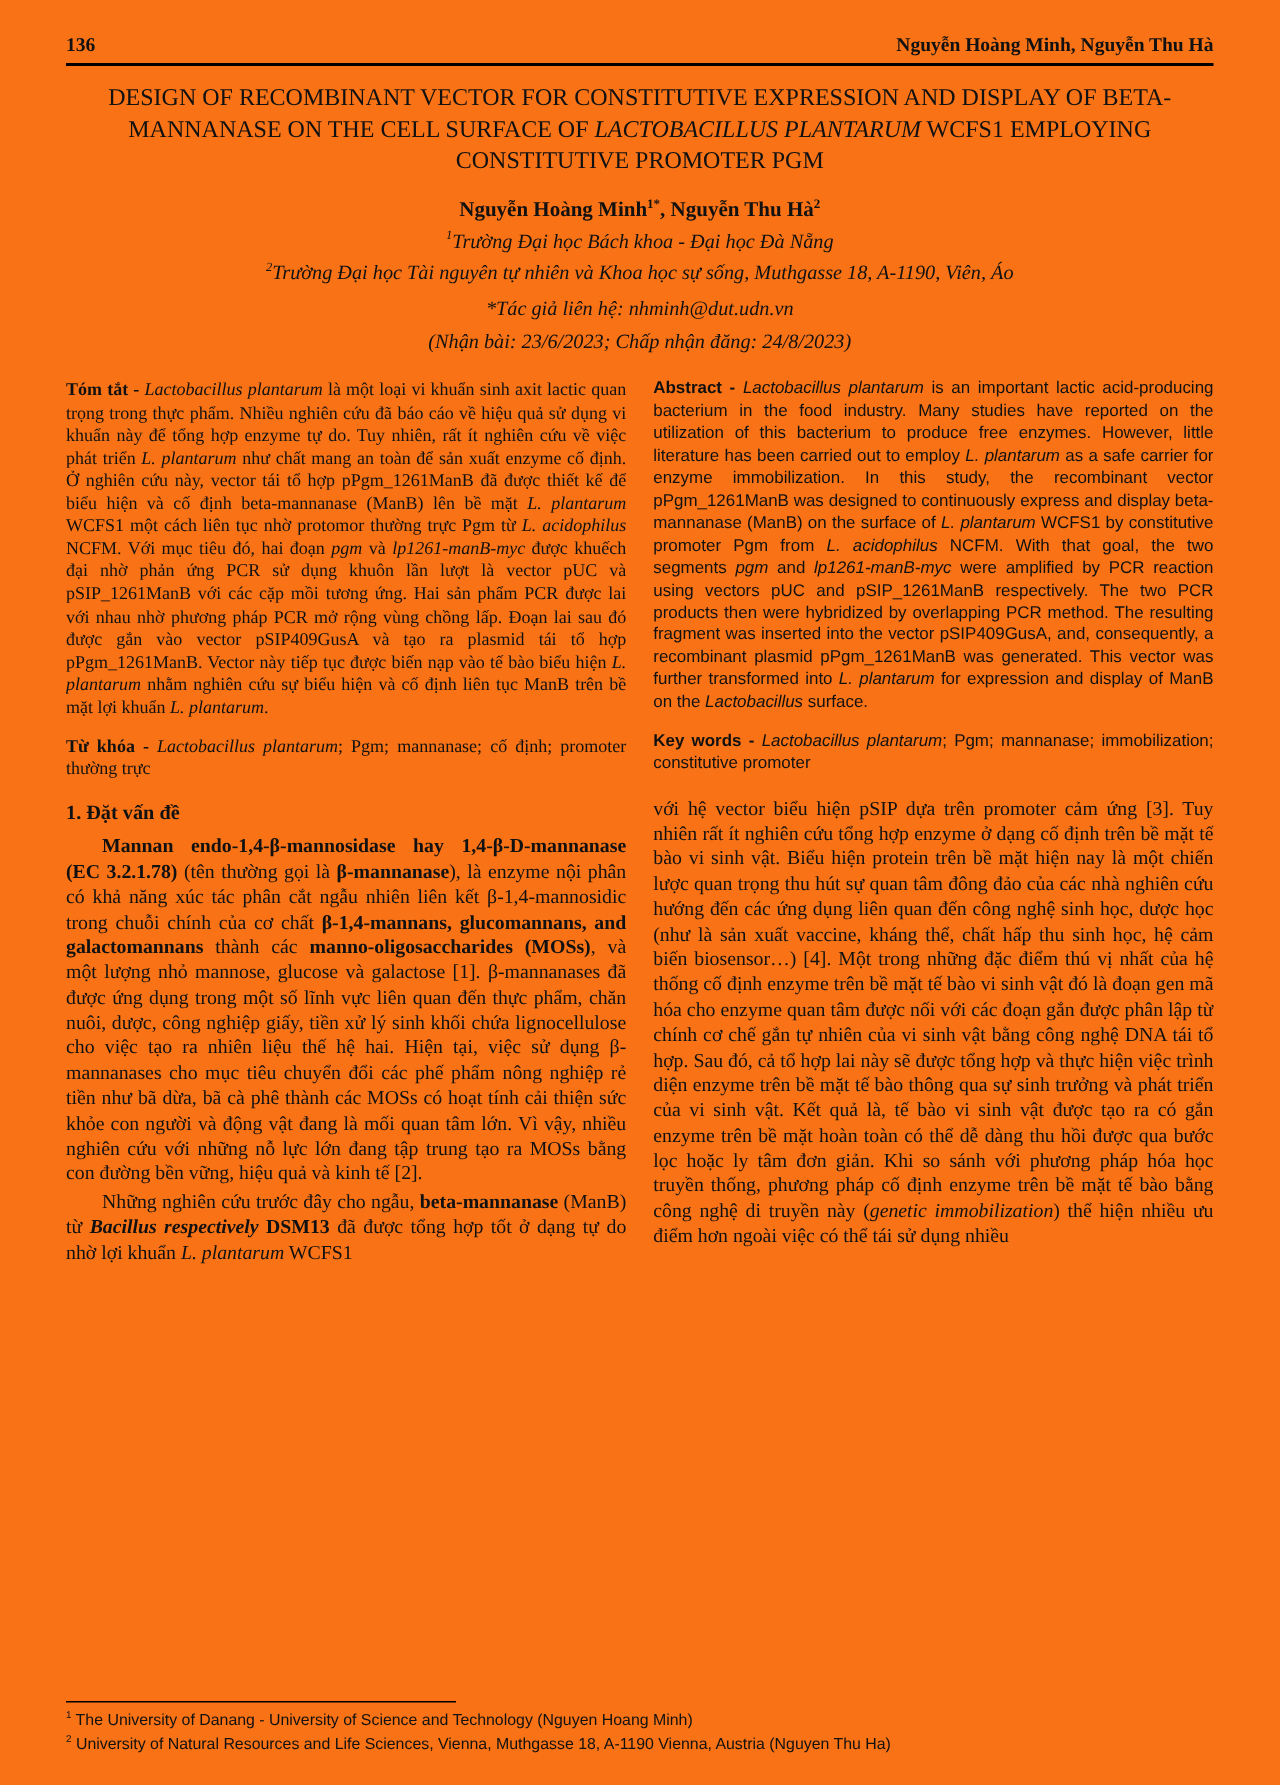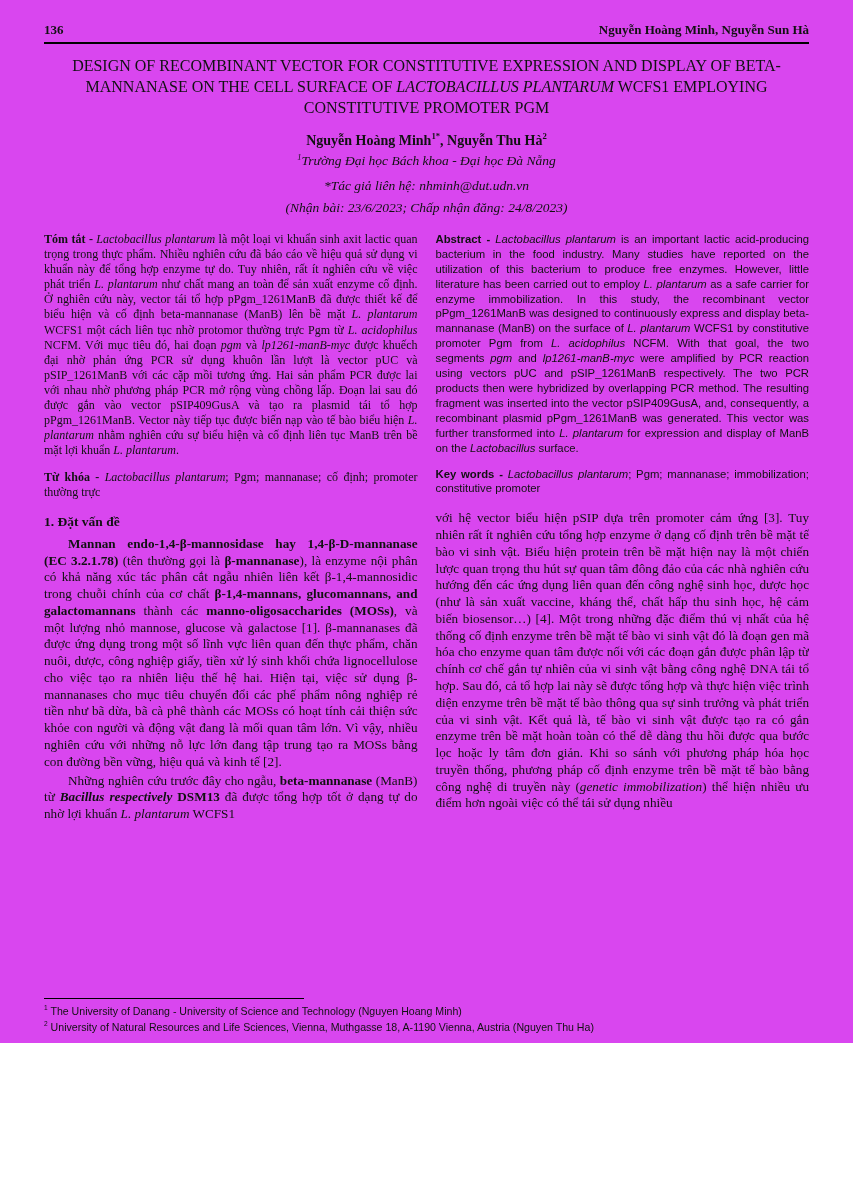--- a/index.html
+++ b/index.html
@@ -1,19 +1,19 @@
 <!DOCTYPE html>
 <html><head>
 <meta charset="utf-8">
 <style>
   * { box-sizing: border-box; }
   html, body { margin: 0; padding: 0; background: #ffffff; }
   .page {
-    width: 853px; height: 1043px; margin: 0 auto; background: #d946ef;
-    padding: 22px 44px 7px 44px;
+    width: 853px; height: 1190px; margin: 0 auto; background: #f97316;
+    padding: 22px 44px 18px 44px;
     font-family: "Liberation Serif", "DejaVu Serif", serif;
     color: #111111;
     display: flex; flex-direction: column;
     overflow: hidden;
   }
   .running-header {
     display: flex; justify-content: space-between; align-items: flex-end;
     font-size: 13px; font-weight: bold;
     padding-bottom: 4px; border-bottom: 2px solid #000;
   }
@@ -50,29 +50,30 @@
   }
   .fn-rule { width: 260px; border-top: 1.5px solid #000; margin-bottom: 5px; }
 </style>
 </head>
 <body>
 
 <div class="page">
 
   <div class="running-header">
     <span>136</span>
-    <span>Nguyễn Hoàng Minh, Nguyễn Sun Hà</span>
+    <span>Nguyễn Hoàng Minh, Nguyễn Thu Hà</span>
   </div>
 
 
   <div class="title-en"><span>DESIGN OF RECOMBINANT VECTOR FOR CONSTITUTIVE EXPRESSION AND DISPLAY OF BETA-MANNANASE ON THE CELL SURFACE OF </span><span class="seg-i">LACTOBACILLUS PLANTARUM</span><span> WCFS1 EMPLOYING CONSTITUTIVE PROMOTER PGM</span></div>
 
   <div class="authors"><span>Nguyễn Hoàng Minh</span><span class="seg-sup">1*</span><span>, Nguyễn Thu Hà</span><span class="seg-sup">2</span></div>
 
   <div class="affil"><span class="seg-sup">1</span><span>Trường Đại học Bách khoa - Đại học Đà Nẵng</span></div>
+  <div class="affil"><span class="seg-sup">2</span><span>Trường Đại học Tài nguyên tự nhiên và Khoa học sự sống, Muthgasse 18, A-1190, Viên, Áo</span></div>
 
   <div class="contact">*Tác giả liên hệ: nhminh@dut.udn.vn</div>
 
   <div class="dates">(Nhận bài: 23/6/2023; Chấp nhận đăng: 24/8/2023)</div>
 
   <div class="columns">
 
     <div class="col">
       <p class="abstract"><span class="seg-b">Tóm tắt - </span><span class="seg-i">Lactobacillus plantarum</span><span> là một loại vi khuẩn sinh axit lactic quan trọng trong thực phẩm. Nhiều nghiên cứu đã báo cáo về hiệu quả sử dụng vi khuẩn này để tổng hợp enzyme tự do. Tuy nhiên, rất ít nghiên cứu về việc phát triển </span><span class="seg-i">L. plantarum</span><span> như chất mang an toàn để sản xuất enzyme cố định. Ở nghiên cứu này, vector tái tổ hợp pPgm_1261ManB đã được thiết kế để biểu hiện và cố định beta-mannanase (ManB) lên bề mặt </span><span class="seg-i">L. plantarum</span><span> WCFS1 một cách liên tục nhờ protomor thường trực Pgm từ </span><span class="seg-i">L. acidophilus</span><span> NCFM. Với mục tiêu đó, hai đoạn </span><span class="seg-i">pgm</span><span> và </span><span class="seg-i">lp1261-manB-myc</span><span> được khuếch đại nhờ phản ứng PCR sử dụng khuôn lần lượt là vector pUC và pSIP_1261ManB với các cặp mồi tương ứng. Hai sản phẩm PCR được lai với nhau nhờ phương pháp PCR mở rộng vùng chồng lấp. Đoạn lai sau đó được gắn vào vector pSIP409GusA và tạo ra plasmid tái tổ hợp pPgm_1261ManB. Vector này tiếp tục được biến nạp vào tế bào biểu hiện </span><span class="seg-i">L. plantarum</span><span> nhằm nghiên cứu sự biểu hiện và cố định liên tục ManB trên bề mặt lợi khuẩn </span><span class="seg-i">L. plantarum</span><span>.</span></p>
       <p class="abstract keywords"><span class="seg-b">Từ khóa - </span><span class="seg-i">Lactobacillus plantarum</span><span>; Pgm; mannanase; cố định; promoter thường trực</span></p>

